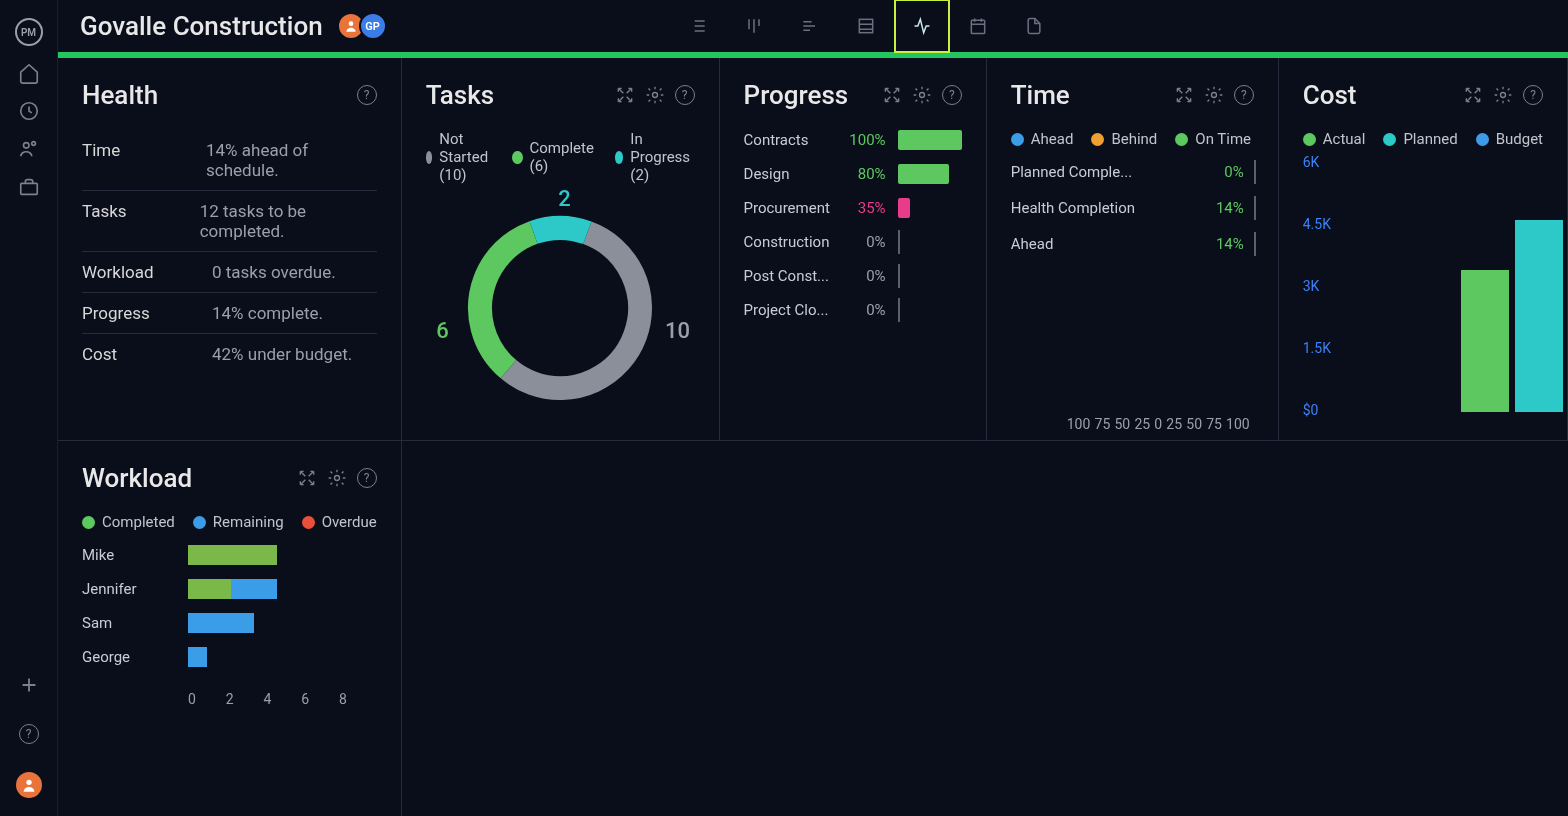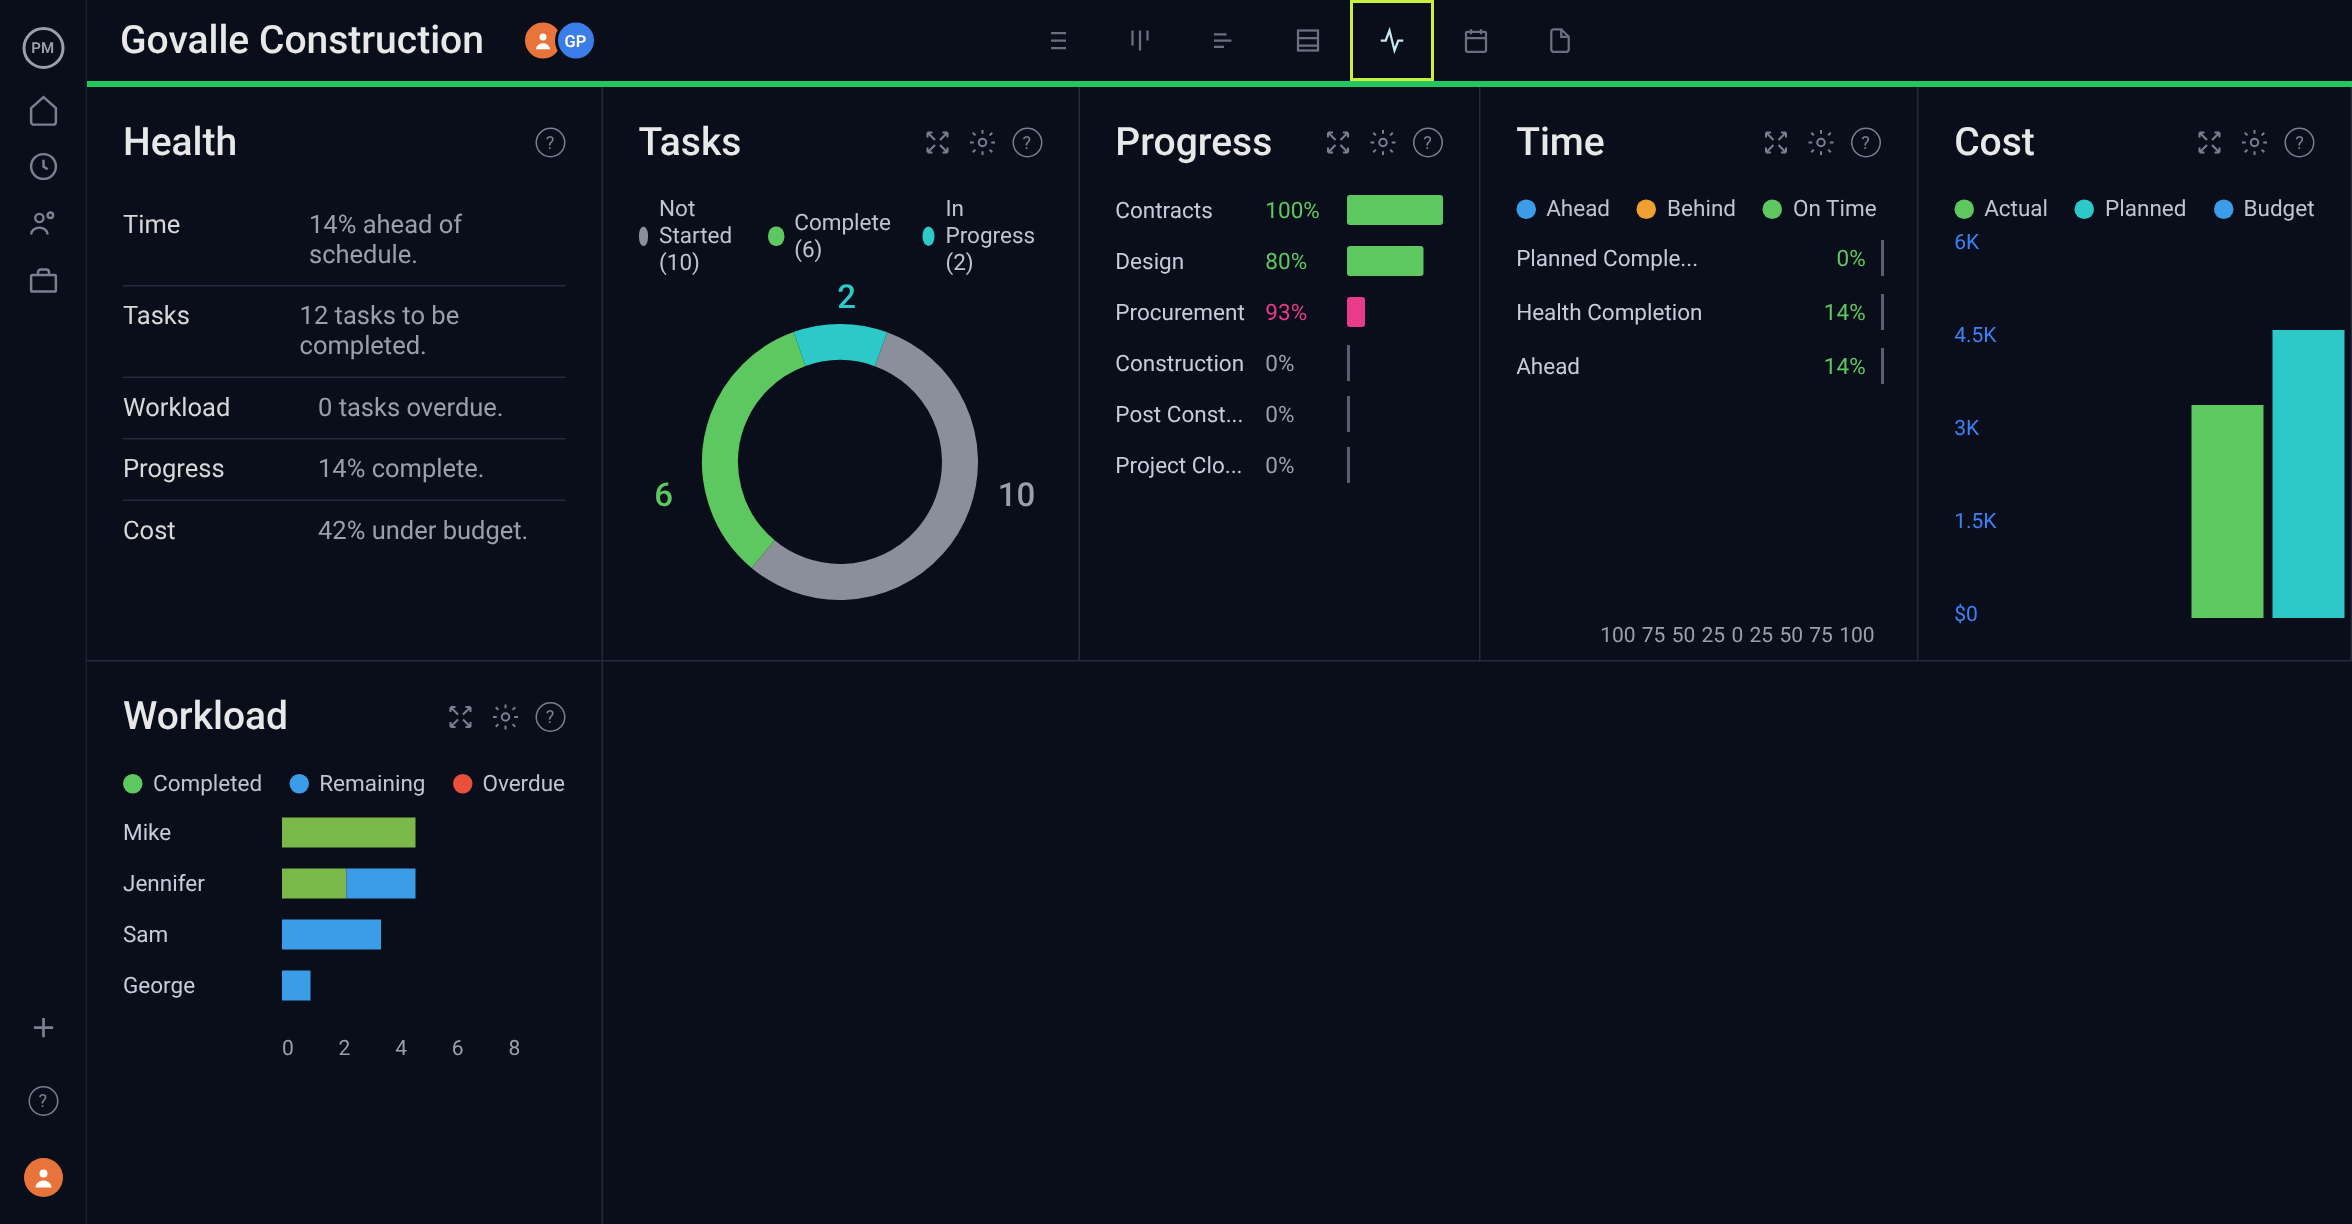--- a/index.html
+++ b/index.html
@@ -3,21 +3,21 @@
 <meta charset="utf-8">
 <style>
 * { margin:0; padding:0; box-sizing:border-box; font-family:-apple-system,BlinkMacSystemFont,"Segoe UI",Roboto,sans-serif; }
 body { background:#0a0e1a; color:#e8e8e8; width:1568px; height:816px; overflow:hidden; display:flex; }
 .sidebar { width:58px; background:#0a0e1a; display:flex; flex-direction:column; align-items:center; padding-top:18px; gap:16px; border-right:1px solid #1a1f2e; }
 .sidebar-bottom { margin-top:auto; display:flex; flex-direction:column; align-items:center; gap:28px; padding-bottom:18px; }
 .logo { width:28px; height:28px; border:2px solid #9aa0aa; border-radius:50%; display:flex; align-items:center; justify-content:center; font-size:10px; color:#9aa0aa; font-weight:600; }
 .nav-icon { width:22px; height:22px; color:#7a8090; cursor:pointer; }
 .avatar-sm { width:26px; height:26px; border-radius:50%; background:#e8743b; display:flex; align-items:center; justify-content:center; font-size:11px; }
 .main { flex:1; display:flex; flex-direction:column; }
-.topbar { height:58px; display:flex; align-items:center; padding:0 22px; gap:31px; border-bottom:4px solid #22c55e; }
+.topbar { height:58px; display:flex; align-items:center; padding:0 22px; gap:20px; border-bottom:6px solid #22c55e; }
 .title { font-size:26px; font-weight:500; color:#e8e8e8; }
 .avatar-group { display:flex; align-items:center; }
 .avatar-group .a { width:28px; height:28px; border-radius:50%; display:flex; align-items:center; justify-content:center; font-size:11px; font-weight:600; margin-left:-6px; border:2px solid #0a0e1a; }
 .a1 { background:#e8743b; }
 .a2 { background:#3b7de8; color:#fff; }
 .view-tabs { margin-left:auto; margin-right:auto; display:flex; gap:0; }
 .vtab { width:56px; height:54px; display:flex; align-items:center; justify-content:center; color:#6a7080; cursor:pointer; }
 .vtab.active { border:2px solid #c8f040; color:#c8e8f0; }
 .grid { flex:1; display:grid; grid-template-columns:1fr 1fr 1fr 1fr 1fr; grid-template-rows:1fr 1fr; }
 .panel { border-right:1px solid #252b3d; border-bottom:1px solid #252b3d; padding:22px 24px; position:relative; }
@@ -36,21 +36,21 @@
 
 .legend { display:flex; gap:18px; font-size:15px; color:#c0c4cc; margin-bottom:14px; }
 .leg-item { display:flex; align-items:center; gap:7px; }
 .dot { width:13px; height:13px; border-radius:50%; }
 .donut-wrap { position:relative; width:220px; height:220px; margin:0 auto; }
 .donut-label { position:absolute; font-size:22px; font-weight:500; }
 
 
 .prog-row { display:flex; align-items:center; gap:12px; margin-bottom:14px; font-size:15px; }
 .prog-name { width:88px; color:#c8ccda; white-space:nowrap; overflow:hidden; text-overflow:ellipsis; }
-.prog-pct { width:42px; }
+.prog-pct { width:42px; text-align:right; }
 .prog-bar-bg { flex:1; height:20px; position:relative; }
 .prog-bar { height:100%; border-radius:2px; }
 .prog-tick { position:absolute; left:0; top:-2px; width:2px; height:24px; background:#5a6070; }
 
 
 .time-row { display:flex; align-items:center; gap:10px; margin-bottom:16px; font-size:15px; }
 .time-name { width:175px; color:#c8ccda; white-space:nowrap; overflow:hidden; text-overflow:ellipsis; }
 .time-pct { width:48px; text-align:right; color:#5ec860; }
 .time-bar-area { flex:1; position:relative; height:20px; }
 .time-bar { position:absolute; left:50%; height:20px; background:#5ec860; }
@@ -261,21 +261,21 @@
           </div>
           <div class="prog-row">
             <div class="prog-name">Design</div>
             <div class="prog-pct" style="color:#5ec860">80%</div>
             <div class="prog-bar-bg">
               <div class="prog-bar" style="width:80%;background:#5ec860"></div>
             </div>
           </div>
           <div class="prog-row">
             <div class="prog-name">Procurement</div>
-            <div class="prog-pct" style="color:#e83b8a">93%</div>
+            <div class="prog-pct" style="color:#e83b8a">35%</div>
             <div class="prog-bar-bg">
               <div class="prog-bar" style="width:19%;background:#e83b8a"></div>
             </div>
           </div>
           <div class="prog-row">
             <div class="prog-name">Construction</div>
             <div class="prog-pct" style="color:#9aa0aa">0%</div>
             <div class="prog-bar-bg">
               <div class="prog-tick"></div>
             </div>

